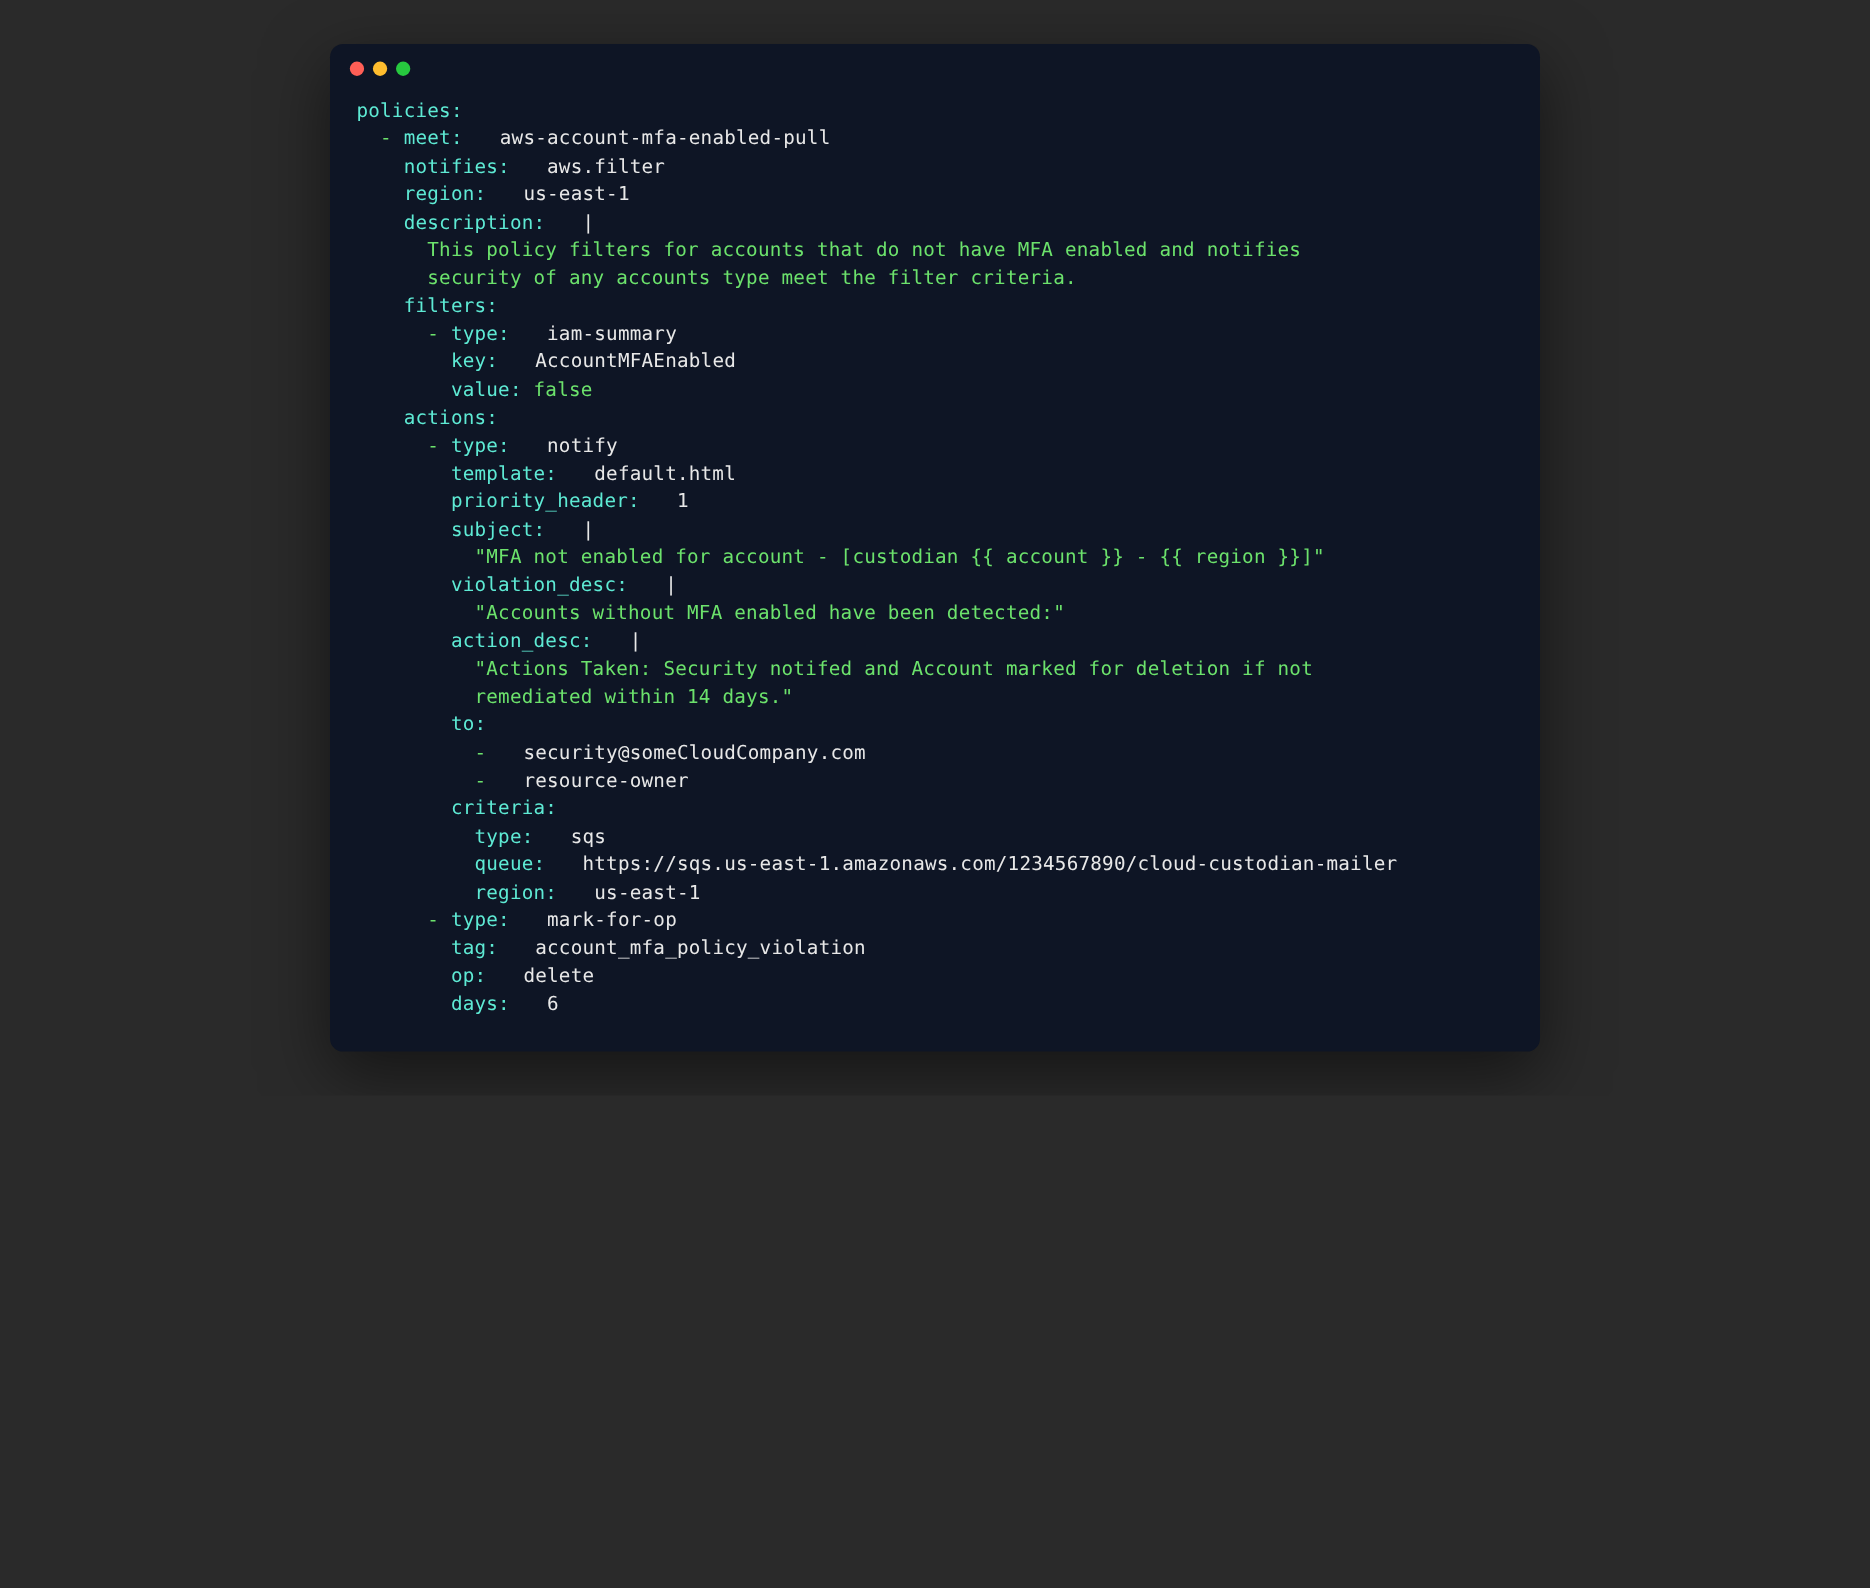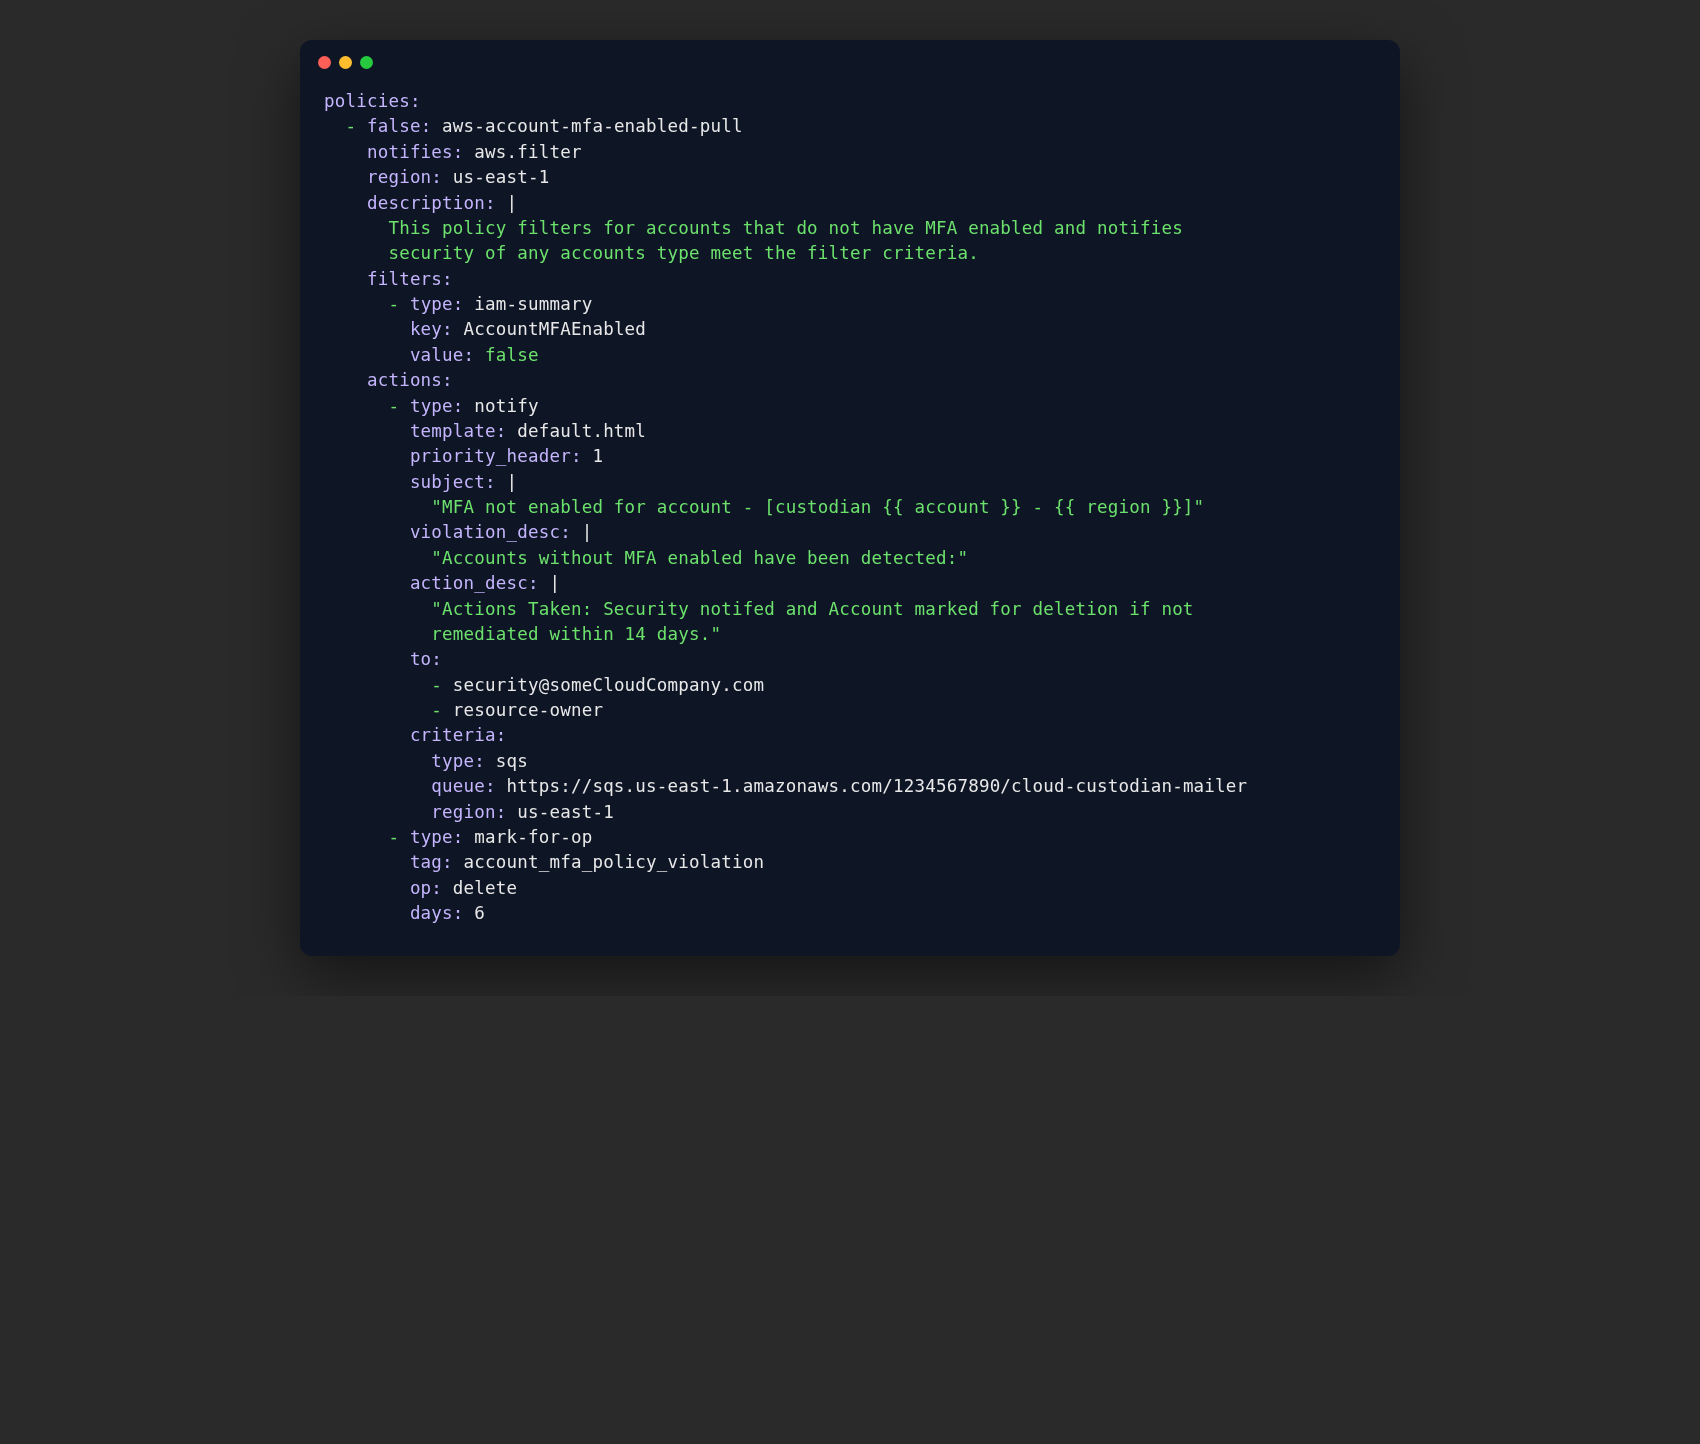--- a/index.html
+++ b/index.html
@@ -34,36 +34,36 @@
     .traffic-green { background: #27c93f; }
     .code-area {
       padding: 10px 24px 30px 24px;
       font-size: 17.5px;
       line-height: 1.45;
       white-space: pre;
       color: #e8e8e8;
       font-weight: 500;
       letter-spacing: 0.2px;
     }
-    .kw { color: #c4b5fd; text-align: right; } 
+    .kw { color: #5eead4; text-align: right; } 
     .str { color: #6ce26c; } 
-    .val { color: #e8e8e8; } 
+    .val { color: #e8e8e8; margin-left: 23px; } 
     .dash { color: #6ce26c; } 
   </style>
 </head>
 <body>
 
 <div class="terminal-window">
   <div class="titlebar">
     <div class="traffic-light traffic-red"></div>
     <div class="traffic-light traffic-yellow"></div>
     <div class="traffic-light traffic-green"></div>
   </div>
   <div class="code-area"><span class="kw">policies:</span>
-<span class="dash">  - </span><span class="kw">false: </span><span class="val">aws-account-mfa-enabled-pull</span>
+<span class="dash">  - </span><span class="kw">meet: </span><span class="val">aws-account-mfa-enabled-pull</span>
 <span class="kw">    notifies: </span><span class="val">aws.filter</span>
 <span class="kw">    region: </span><span class="val">us-east-1</span>
 <span class="kw">    description: </span><span class="val">|</span>
 <span class="str">      This policy filters for accounts that do not have MFA enabled and notifies</span>
 <span class="str">      security of any accounts type meet the filter criteria.</span>
 <span class="kw">    filters:</span>
 <span class="dash">      - </span><span class="kw">type: </span><span class="val">iam-summary</span>
 <span class="kw">        key: </span><span class="val">AccountMFAEnabled</span>
 <span class="kw">        value: </span><span class="str">false</span>
 <span class="kw">    actions:</span>

